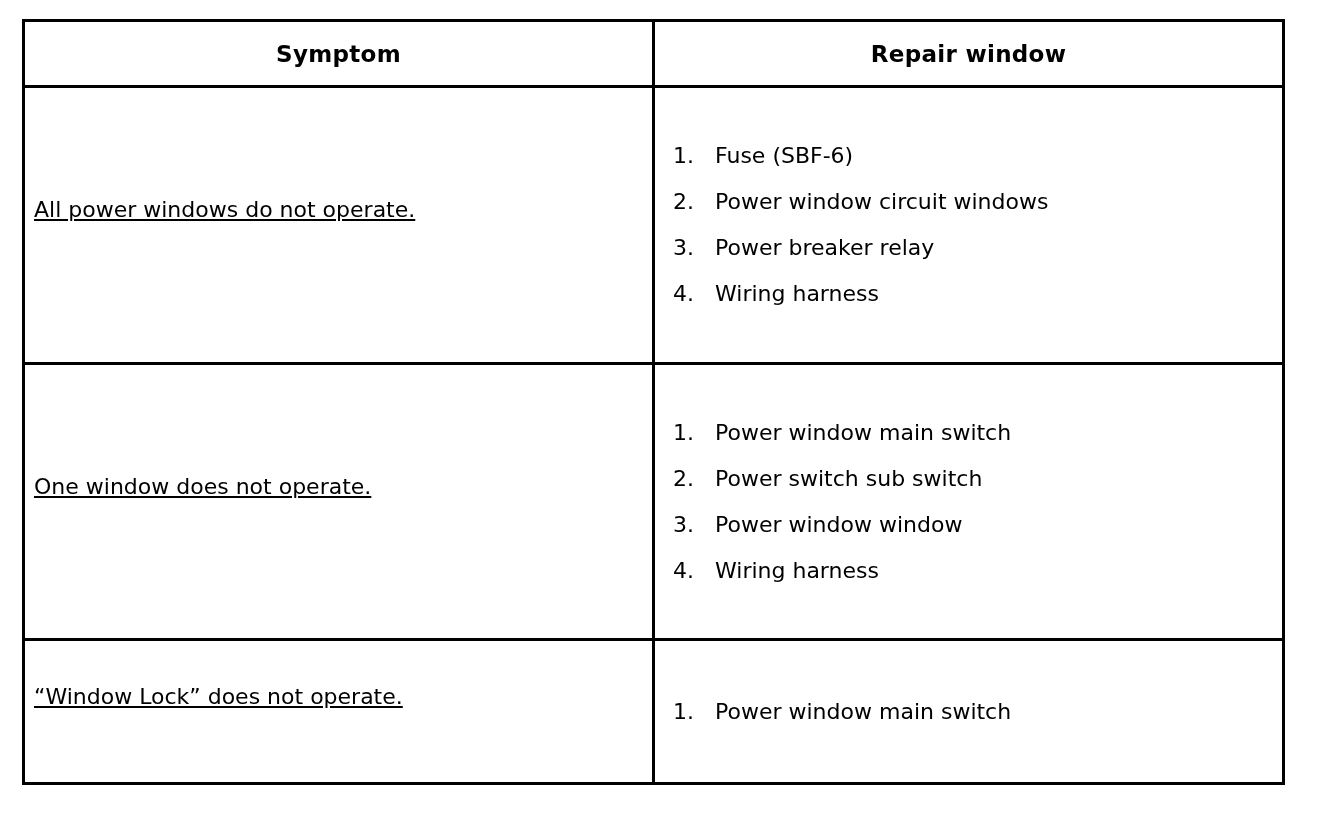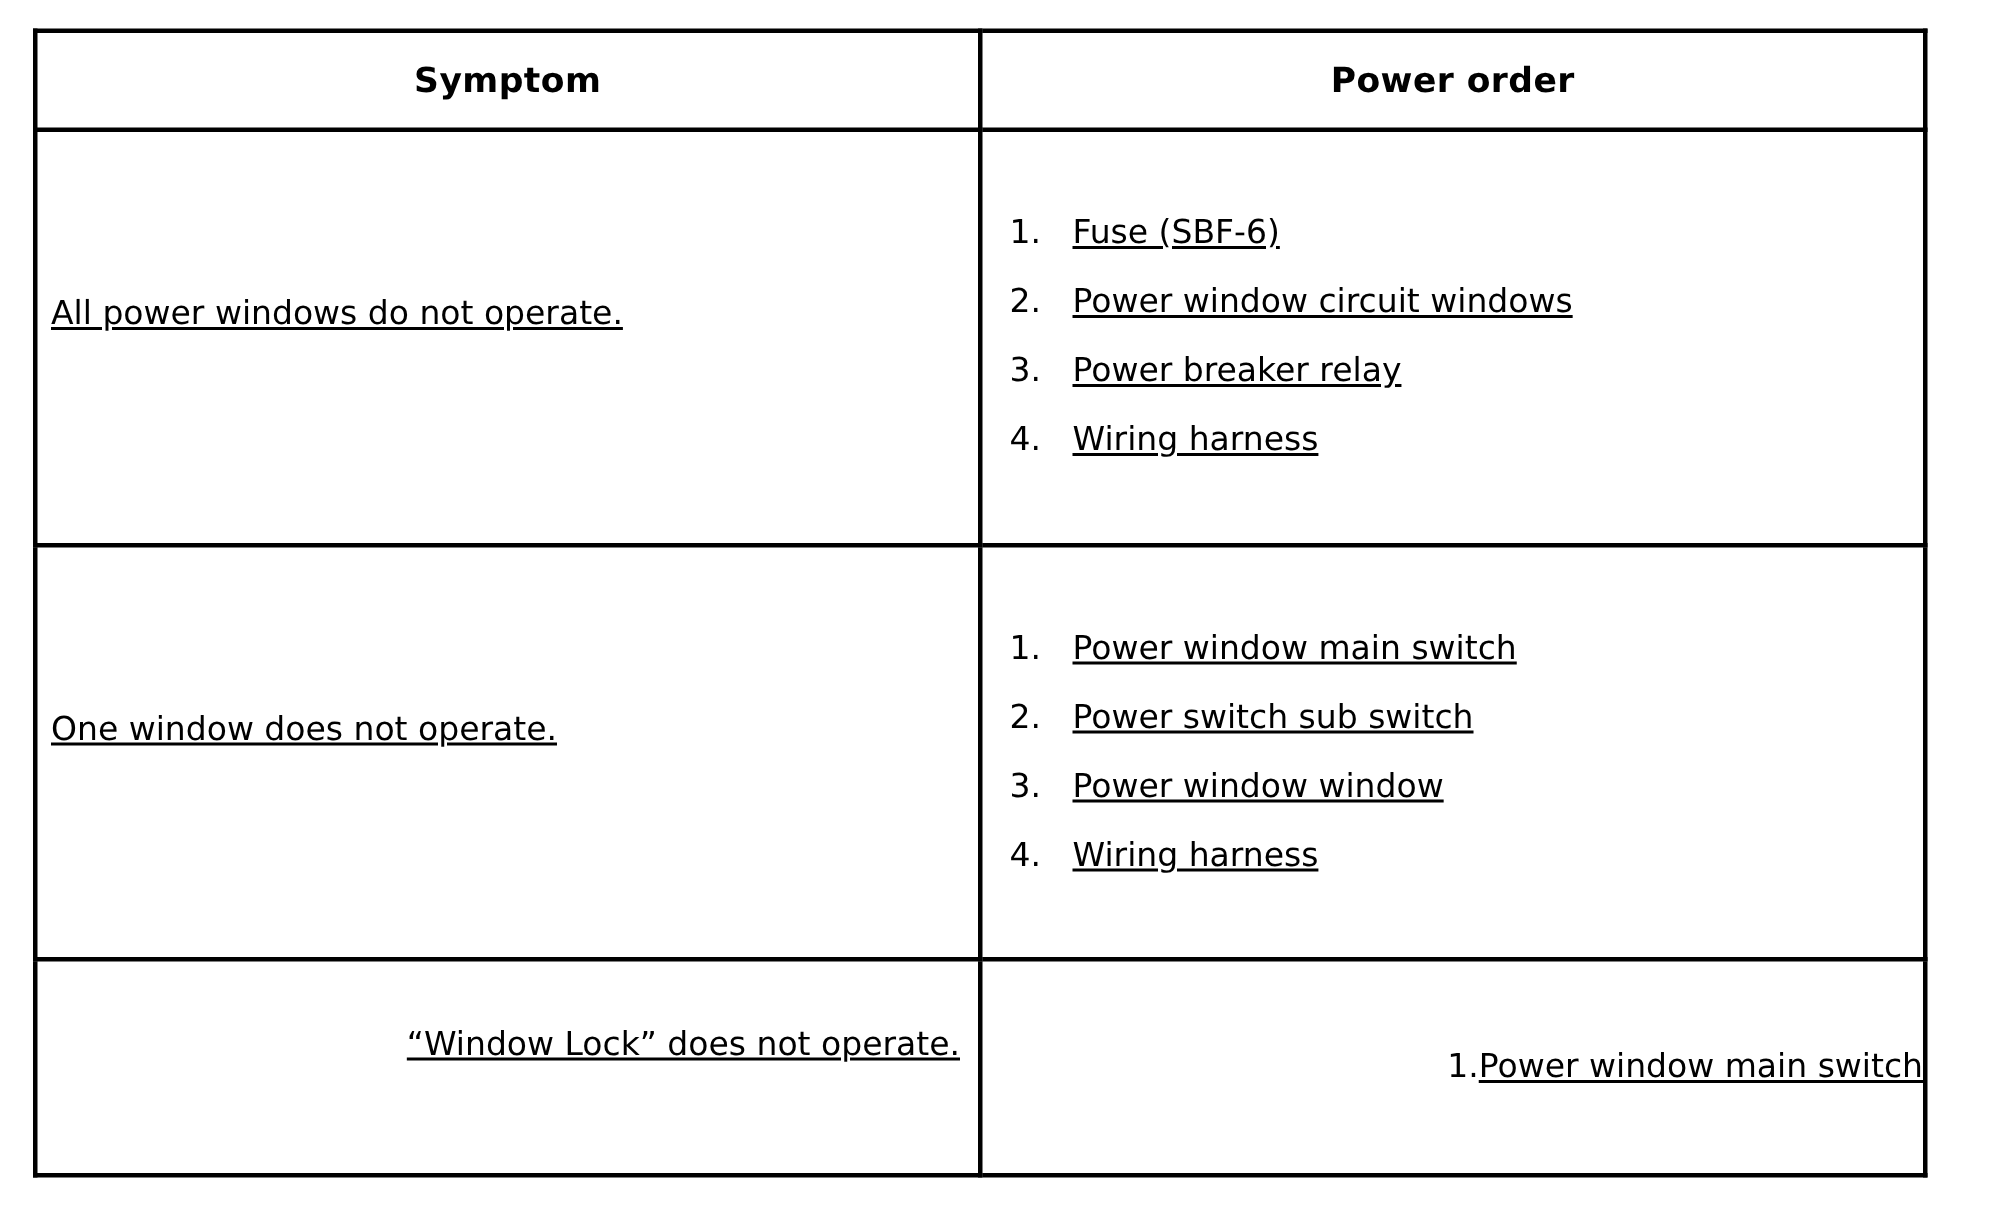--- a/index.html
+++ b/index.html
@@ -25,36 +25,35 @@
   tr.header-row { height: 66px; }
   table.diag th {
     font-size: 23px;
     font-weight: bold;
     text-align: center;
     vertical-align: middle;
     letter-spacing: 0.3px;
   }
   tr.row-0 { height: 277px; }
   tr.row-1 { height: 276px; }
-  tr.row-2 { height: 144px; text-align: right; }
+  tr.row-2 { height: 144px; }
   td.symptom-cell {
     vertical-align: middle;
     padding: 0 12px 30px 9px;
     font-size: 22px;
     line-height: 28px;
     text-decoration: underline;
   }
   td.repair-cell {
     vertical-align: middle;
     padding-left: 18px;
   }
   td.repair-cell ol {
     list-style: none;
     counter-reset: n;
-    text-decoration: underline;
   }
   td.repair-cell li {
     counter-increment: n;
     font-size: 22px;
     line-height: 46px;
     white-space: nowrap;
   }
   td.repair-cell li::before {
     content: counter(n) ".";
     display: inline-block;
@@ -65,21 +64,21 @@
 <body>
 
 <table class="diag">
   <colgroup>
     <col>
     <col>
   </colgroup>
   <thead>
     <tr class="header-row">
       <th>Symptom</th>
-      <th>Power order</th>
+      <th>Repair window</th>
     </tr>
   </thead>
   <tbody>
     <tr class="row-0">
       <td class="symptom-cell">
         <span>All power windows do not operate.</span>
       </td>
       <td class="repair-cell">
         <ol>
           <li><span>Fuse (SBF-6)</span></li>

